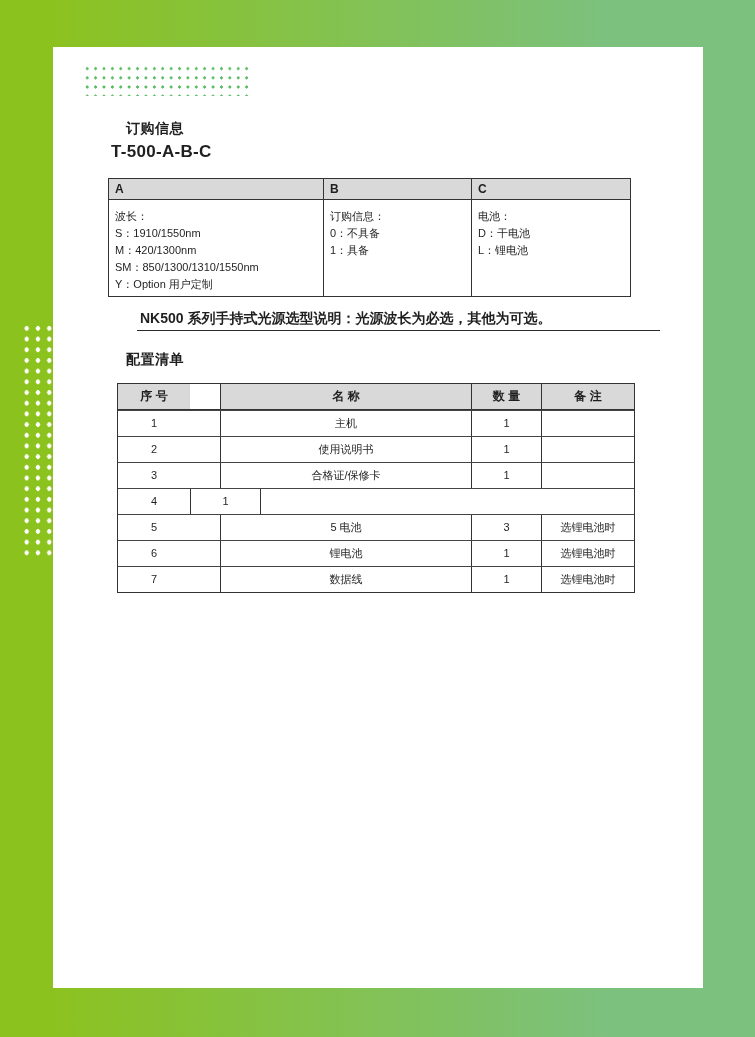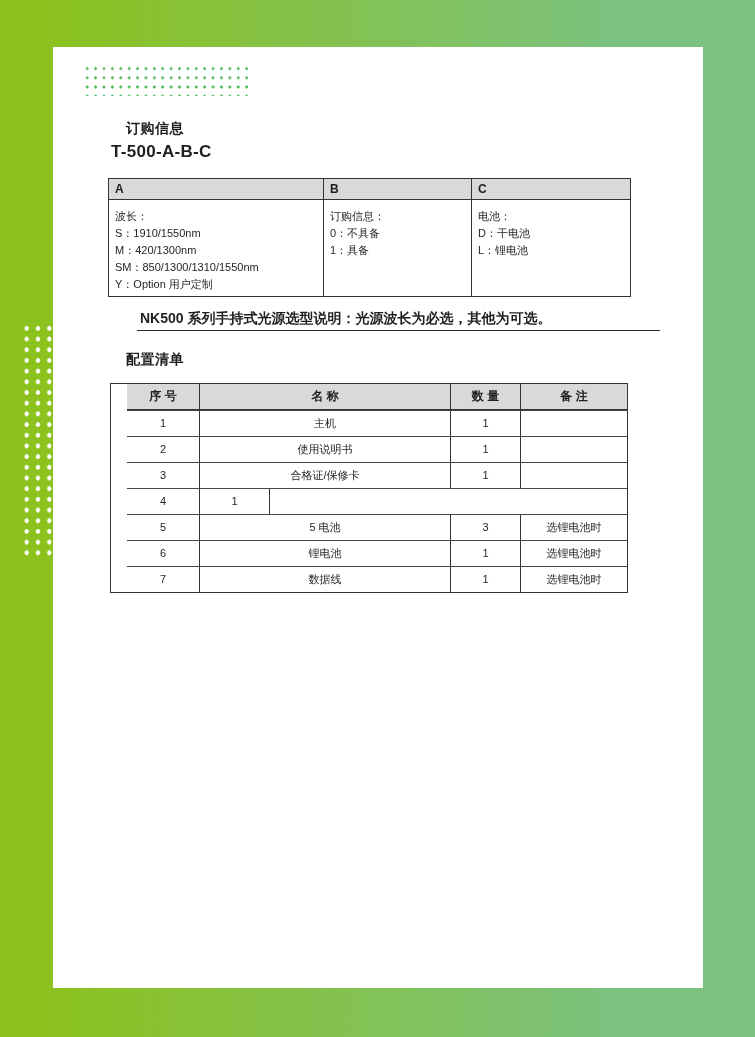--- a/index.html
+++ b/index.html
@@ -48,33 +48,33 @@
   
   .note{
     position:absolute;left:55px;top:260px;width:523px;height:24px;
     line-height:23px;font-weight:bold;font-size:14px;
     border-bottom:1.5px solid #2a2a2a;box-sizing:border-box;padding-left:3px;
     white-space:nowrap;
     margin-left:29px;
   }
   
   .t2{
-    position:absolute;left:57px;top:336px;width:518px;
-    border:1px solid #333;box-sizing:border-box;font-size:11px;padding-left:16px;
+    position:absolute;left:64px;top:336px;width:518px;
+    border:1px solid #333;box-sizing:border-box;font-size:11px;
   }
   .t2-row{display:flex;}
   .t2-row+.t2-row{border-top:1px solid #444;}
   .t2-cell{
     box-sizing:border-box;height:25px;line-height:25px;text-align:center;
     overflow:hidden;white-space:nowrap;
   }
   .t2-cell+.t2-cell{border-left:1px solid #333;}
   .t2-head .t2-cell{background:#d9d9d9;font-weight:bold;font-size:12px;}
   .t2-head{border-bottom:1px solid #333;}
-  .col-no{width:72px;} .col-name{width:251px;} .col-qty{width:70px;} .col-remark{width:125px;flex:1;}
+  .col-no{width:72px;} .col-name{width:251px;margin-left:30px;} .col-qty{width:70px;} .col-remark{width:125px;flex:1;}
 </style>
 </head>
 <body>
 
 <div class="left-dots"></div>
 
 <div class="page">
 
   <div class="top-dots"></div>
 

